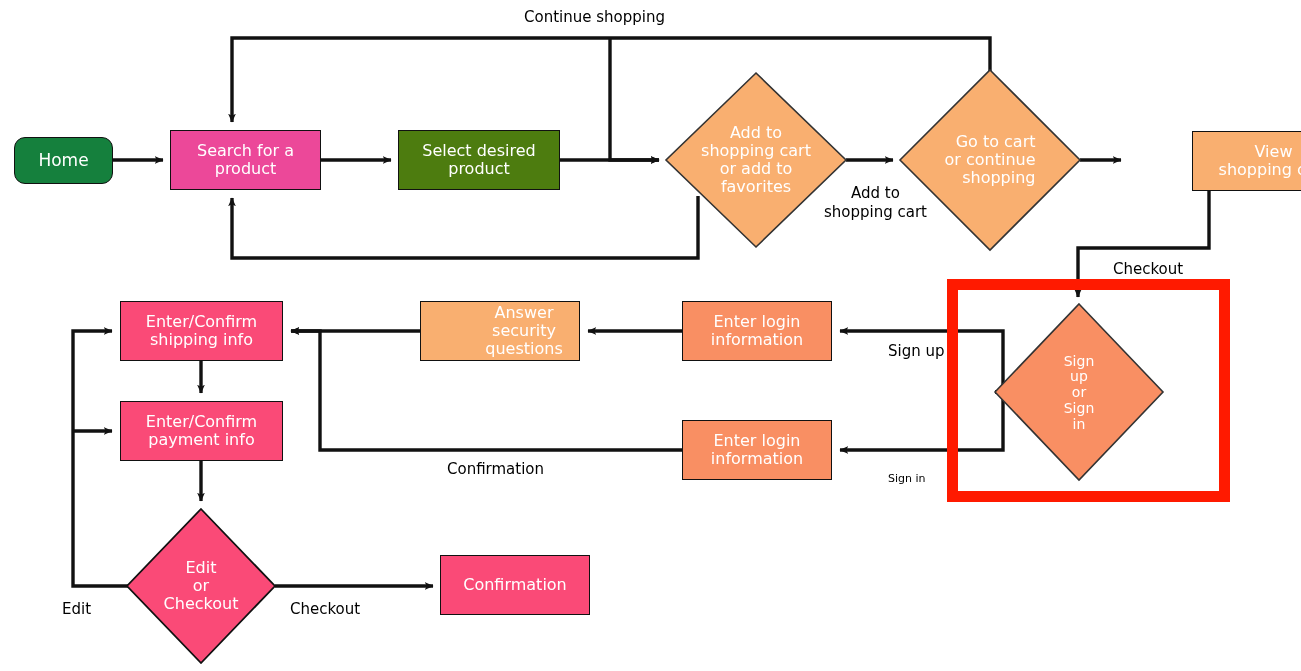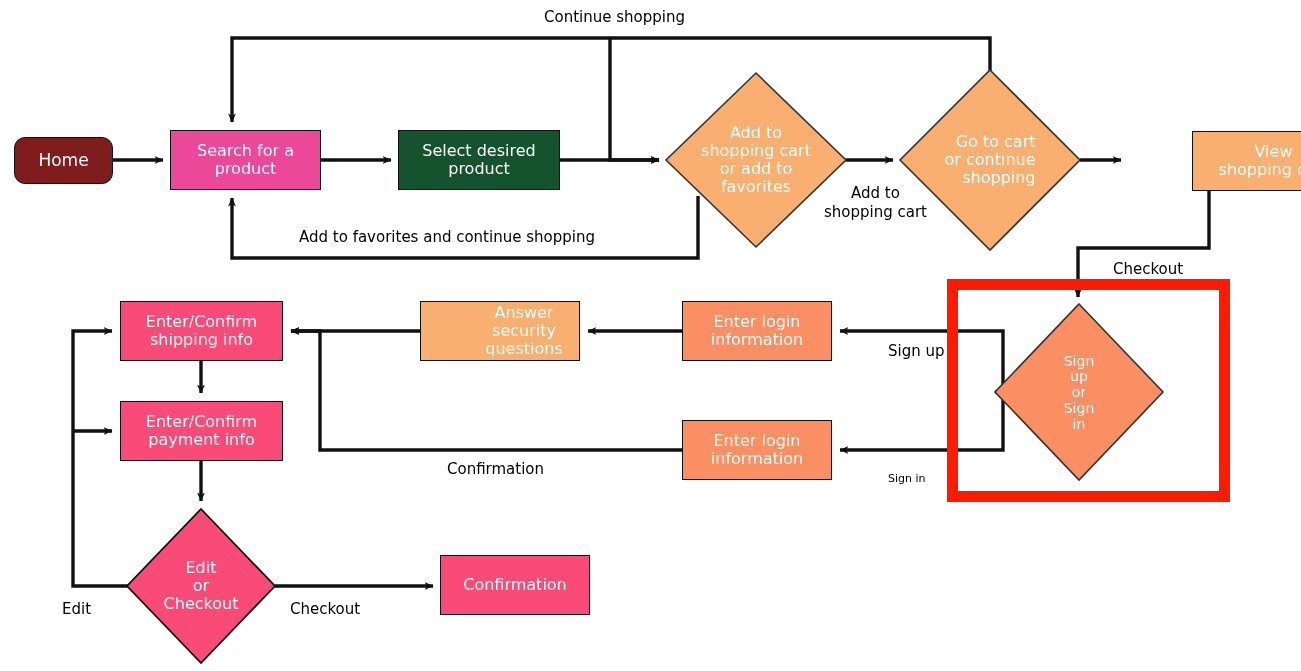--- a/index.html
+++ b/index.html
@@ -65,30 +65,30 @@
 
   <div class="highlight-box" style="position:absolute;left:947px;top:279px;width:283px;height:223px;border:11px solid #FF1A00;box-sizing:border-box;"></div>
 
   <svg class="layer" viewBox="0 0 1301 671" style="pointer-events:none;">
     <polygon points="756,73 846,160 756,247 666,160" fill="#F9AF70" stroke="#333" stroke-width="1.6"></polygon>
     <polygon points="990,70 1080,160 990,250 900,160" fill="#F9AF70" stroke="#333" stroke-width="1.6"></polygon>
     <polygon points="1079,304 1163,392 1079,480 995,392" fill="#F98F63" stroke="#333" stroke-width="1.6"></polygon>
     <polygon points="201,509 275,586 201,663 127,586" fill="#FA4A77" stroke="#111" stroke-width="1.8"></polygon>
   </svg>
 
-  <div class="node rect rounded" style="left:14px;top:137px;width:99px;height:47px;background:#7f1d1d;font-size:17px;">
+  <div class="node rect rounded" style="left:14px;top:137px;width:99px;height:47px;background:#15803d;font-size:17px;">
     <span>Home</span>
   </div>
 
   <div class="node rect" style="left:170px;top:130px;width:151px;height:60px;background:#ec4899;font-size:16px;">
     <span style="white-space:pre-line;">Search for a
 product</span>
   </div>
 
-  <div class="node rect" style="left:398px;top:130px;width:162px;height:60px;background:#14532d;font-size:16px;">
+  <div class="node rect" style="left:398px;top:130px;width:162px;height:60px;background:#4d7c0f;font-size:16px;">
     <span style="white-space:pre-line;">Select desired
 product</span>
   </div>
 
   <div class="node rect" style="left:1192px;top:131px;width:163px;height:60px;background:#F9AF70;font-size:16px;">
     <span style="white-space:pre-line;">View
 shopping cart</span>
   </div>
 
   <div class="node rect" style="left:682px;top:301px;width:150px;height:60px;background:#F98F63;font-size:16px;">
@@ -140,27 +140,24 @@
 Sign
 in</span>
   </div>
 
   <div class="diamond-label" style="left:127px;top:548px;width:148px;height:76px;font-size:16px;">
     <span style="white-space:pre-line;">Edit
 or
 Checkout</span>
   </div>
 
-  <div class="edge-label" style="left:544px;top:8px;font-size:15px;">
+  <div class="edge-label" style="left:524px;top:8px;font-size:15px;">
     <span>Continue shopping</span>
   </div>
 
-  <div class="edge-label" style="left:299px;top:228px;font-size:15px;">
-    <span>Add to favorites and continue shopping</span>
-  </div>
 
   <div class="edge-label" style="left:824px;top:184px;font-size:15px;line-height:1.25;text-align:center;">
     <span style="white-space:pre-line;">Add to
 shopping cart</span>
   </div>
 
   <div class="edge-label" style="left:1113px;top:260px;font-size:15px;">
     <span>Checkout</span>
   </div>
 

